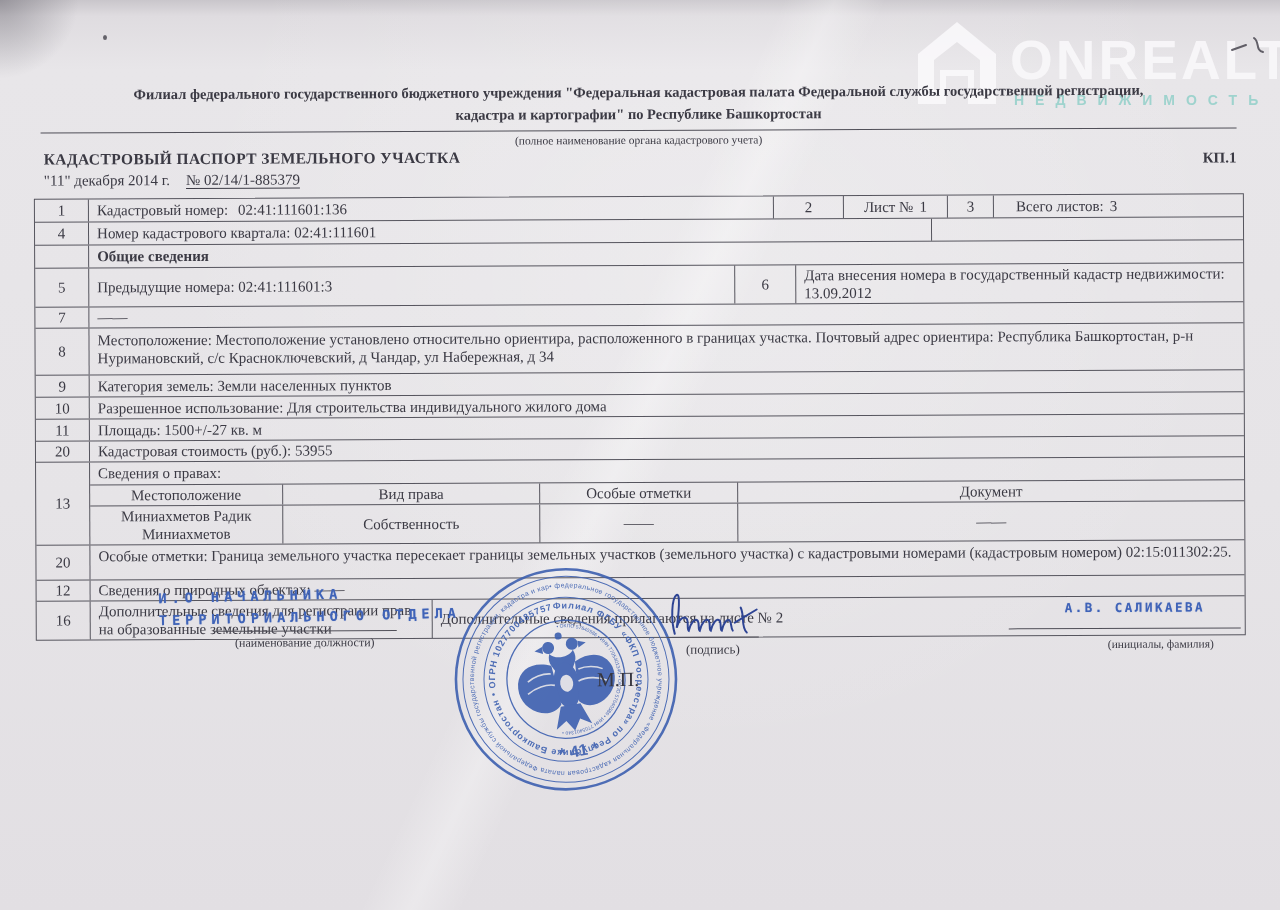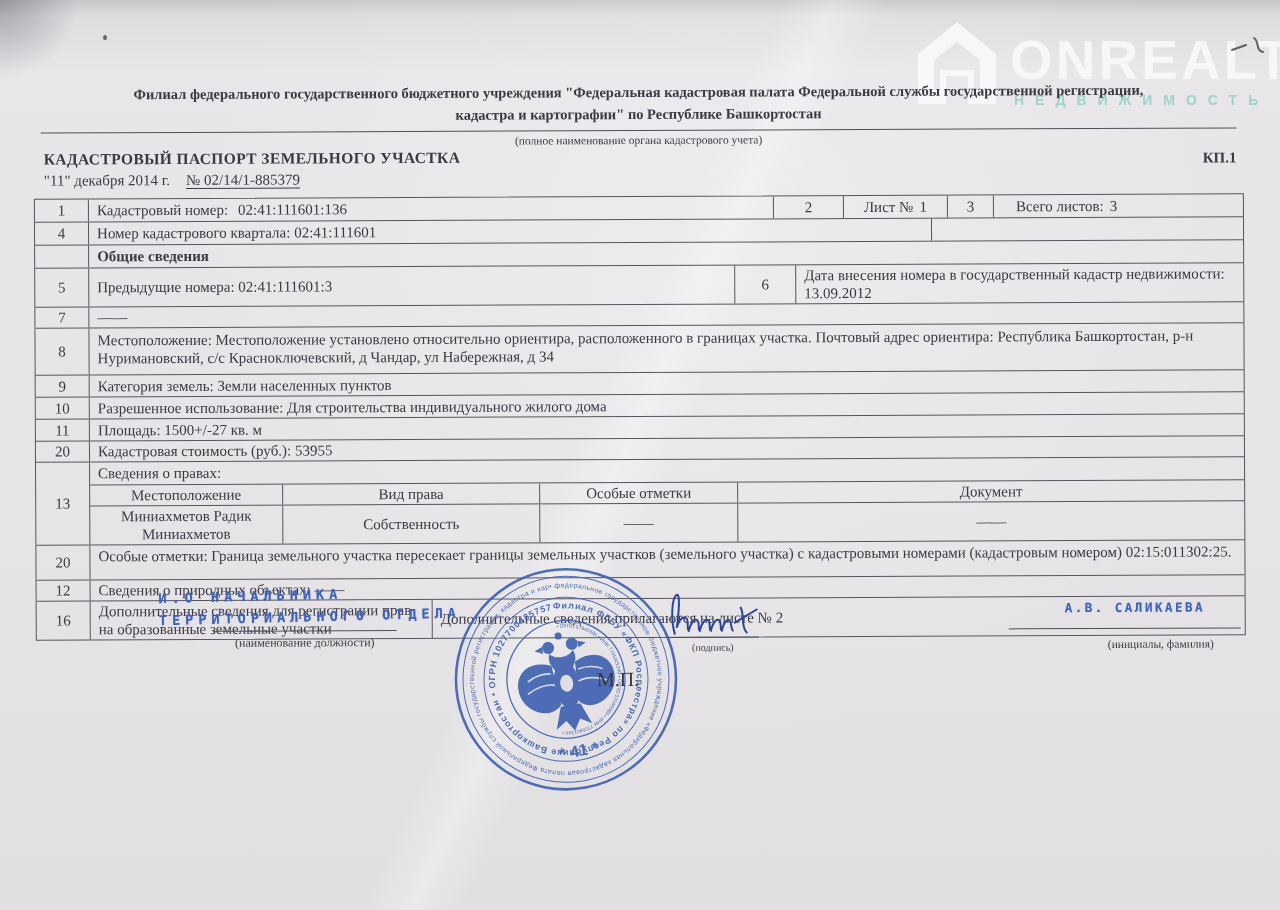--- a/index.html
+++ b/index.html
@@ -47,21 +47,21 @@
   .c192{width:192px;flex:none;} .c257{width:257px;flex:none;} .c203{width:198px;flex:none;}
   .rh20{min-height:20px;} .rh30{min-height:30px;}
   .gap{margin-left:10px;}
   
   .stamptxt{font-family:"DejaVu Sans Mono",monospace;font-weight:bold;color:#3f63b8;
     text-shadow:0 0 1px rgba(63,99,184,0.45);}
   .pos{position:absolute;left:158px;top:583px;font-size:13.5px;letter-spacing:5px;line-height:1.6;transform:rotate(-1.2deg);white-space:nowrap;}
   .posline{position:absolute;left:212px;top:629px;width:184px;height:1px;background:#504f58;}
   .poscap{position:absolute;left:212px;top:634px;width:184px;text-align:center;font-size:12px;}
   .sigline{position:absolute;left:666px;top:637px;width:92px;height:1px;background:#504f58;}
-  .sigcap{position:absolute;left:664px;top:642px;width:96px;text-align:center;font-size:10px;}
+  .sigcap{position:absolute;left:664px;top:642px;width:96px;text-align:center;font-size:13px;}
   .mp{position:absolute;left:596px;top:652px;font-size:20px;color:#37363f;margin-top:16px;}
   .name{position:absolute;left:1064px;top:602px;font-size:12.5px;letter-spacing:2.5px;white-space:nowrap;}
   .nameline{position:absolute;left:1008px;top:630px;width:232px;height:1px;background:#504f58;}
   .namecap{position:absolute;left:1080px;top:640px;width:160px;text-align:center;font-size:11.5px;}
   .seal{position:absolute;left:449px;top:563px;transform:rotate(-10deg);opacity:0.9;}
   .speck{position:absolute;left:103px;top:35px;width:4px;height:5px;border-radius:50%;background:rgba(58,56,66,0.75);}
   .penmark{position:absolute;left:1230px;top:30px;}
   .sig{position:absolute;left:664px;top:590px;}
 </style>
 </head>

